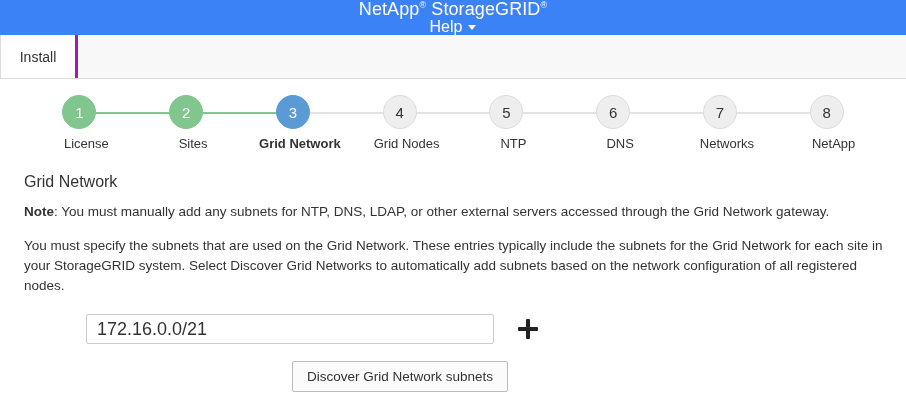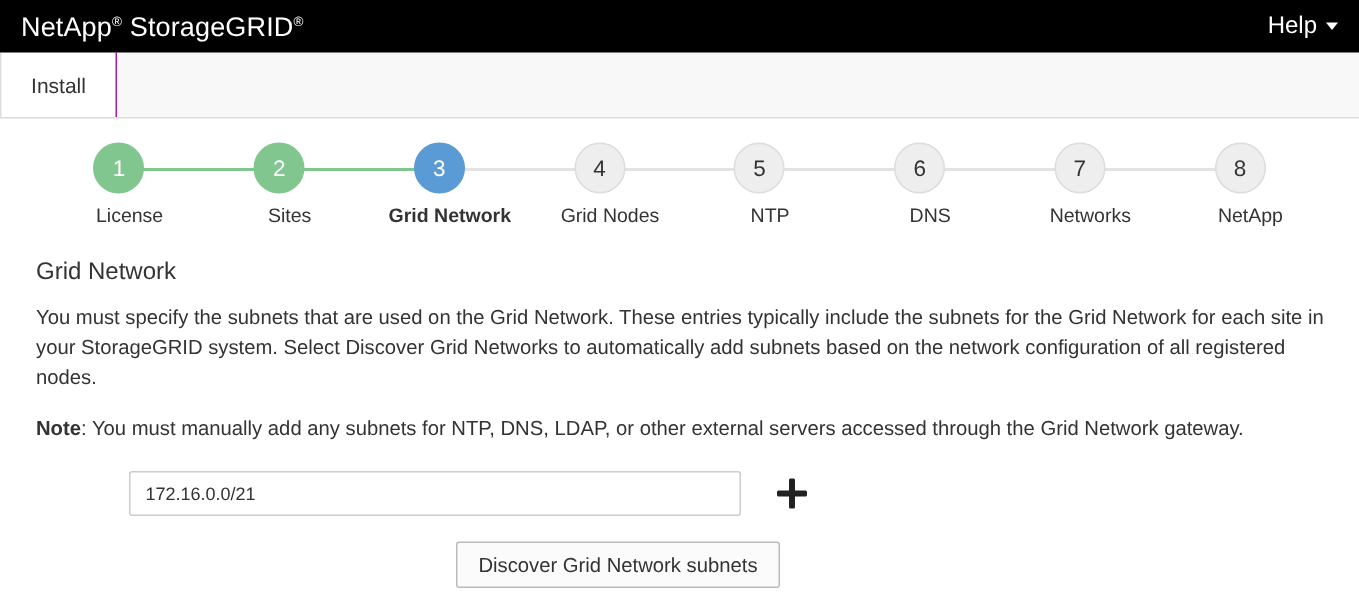--- a/index.html
+++ b/index.html
@@ -13,26 +13,27 @@
     background: #ffffff;
     font-family: "Liberation Sans", sans-serif;
     -webkit-font-smoothing: antialiased;
     color: #333333;
   }
 
   
   .app-header {
     position: relative;
     height: 35px;
-    background: #000000;
+    background: #3b82f6;
     display: flex;
     align-items: center;
     justify-content: space-between;
     box-sizing: border-box;
     padding: 0 14px 0 14px;
+    flex-direction: column;
   }
   .brand {
     color: #ffffff;
     font-size: 18px;
     letter-spacing: 0.1px;
     white-space: nowrap;
     line-height: 1;
   }
   .brand sup {
     font-size: 9px;
@@ -69,21 +70,21 @@
   .tab {
     display: flex;
     align-items: center;
     justify-content: center;
     min-width: 78px;
     padding: 0 16px;
     font-size: 14px;
     color: #333333;
     background: #ffffff;
     border-left: 1px solid #dddddd;
-    border-right: 1px solid #a21caf;
+    border-right: 3px solid #a21caf;
     box-sizing: border-box;
     cursor: pointer;
   }
   .tabbar-filler {
     flex: 1;
   }
 
   
   .wizard {
     padding: 16px 20px 0 20px;
@@ -186,21 +187,21 @@
     font-size: 13.5px;
     color: #333333;
   }
   .subnet-input {
     width: 408px;
     height: 30px;
     box-sizing: border-box;
     border: 1px solid #cccccc;
     border-radius: 2px;
     padding: 0 10px;
-    font-size: 12px;
+    font-size: 18px;
     font-family: "Liberation Sans", sans-serif;
     color: #333333;
     background: #ffffff;
     outline: none;
   }
   .add-btn {
     margin-left: 24px;
     width: 20px;
     height: 20px;
     position: relative;
@@ -223,21 +224,20 @@
   .add-btn::after {
     top: 0; bottom: 0; left: 50%;
     width: 4px; margin-left: -2px;
   }
 
   
   .discover-row {
     display: flex;
     margin-top: 17px;
     padding-left: 62px;
-    gap: 12px;
   }
   .discover-spacer { width: 110px; }
   .discover-btn-wrap {
     width: 408px;
     display: flex;
     justify-content: center;
   }
   .discover-btn {
     font-family: "Liberation Sans", sans-serif;
     font-size: 13.5px;
@@ -309,25 +309,25 @@
       <div class="step">
         <div class="step-circle todo">8</div>
         <div class="step-label">NetApp</div>
       </div>
     </div>
 </div>
 
 <div class="content">
   <h2 class="section-title">Grid Network</h2>
 
-  <p class="para">You must specify the subnets that are used on the Grid Network. These entries typically include the subnets for the Grid Network for each site in your StorageGRID system. Select Discover Grid Networks to automatically add subnets based on the network configuration of all registered nodes.</p>
-
   <p class="para">
     <span class="bold">Note</span><span>: You must manually add any subnets for NTP, DNS, LDAP, or other external servers accessed through the Grid Network gateway.</span>
   </p>
+
+  <p class="para">You must specify the subnets that are used on the Grid Network. These entries typically include the subnets for the Grid Network for each site in your StorageGRID system. Select Discover Grid Networks to automatically add subnets based on the network configuration of all registered nodes.</p>
 
   <div class="form-row">
     <input class="subnet-input" type="text" value="172.16.0.0/21" style="">
     <button class="add-btn"></button>
   </div>
 
   <div class="discover-row">
     <div class="discover-spacer"></div>
     <div class="discover-btn-wrap">
       <button class="discover-btn">Discover Grid Network subnets</button>

